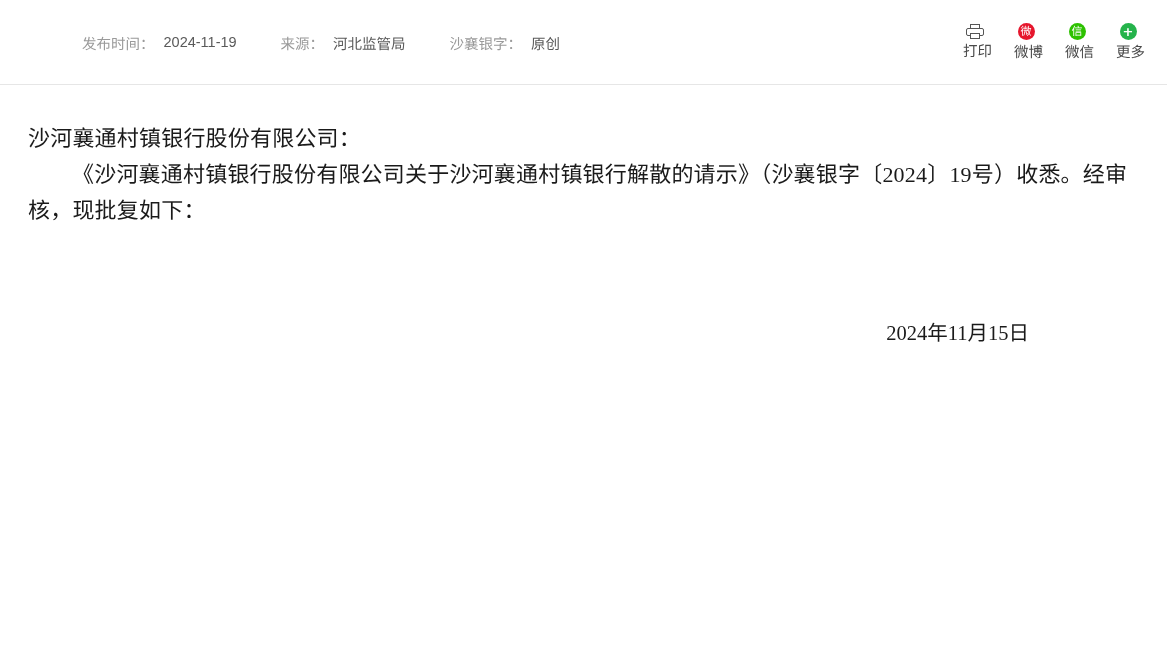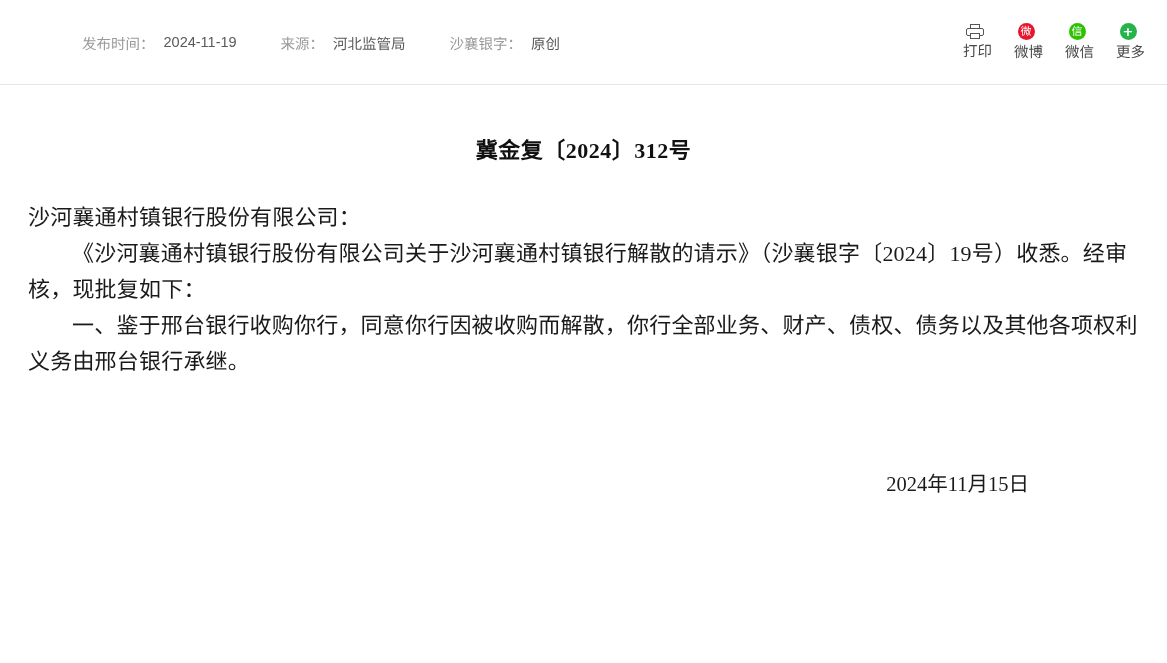--- a/index.html
+++ b/index.html
@@ -219,26 +219,24 @@
         </span>
         <span>更多</span>
       </div>
 
     </div>
   </div>
 
   <div class="doc">
 
 
-    <div class="doc-number">冀金复〔2024〕312号</div>
 
     <div class="doc-body">
       <p class="para">沙河襄通村镇银行股份有限公司：</p>
       <p class="para indent">《沙河襄通村镇银行股份有限公司关于沙河襄通村镇银行解散的请示》（沙襄银字〔2024〕19号）收悉。经审核，现批复如下：</p>
-      <p class="para indent">一、鉴于邢台银行收购你行，同意你行因被收购而解散，你行全部业务、财产、债权、债务以及其他各项权利义务由邢台银行承继。</p>
     </div>
 
     <div class="signature">
       <div>2024年11月15日</div>
     </div>
 
   </div>
 </div>
 
 </body></html>

